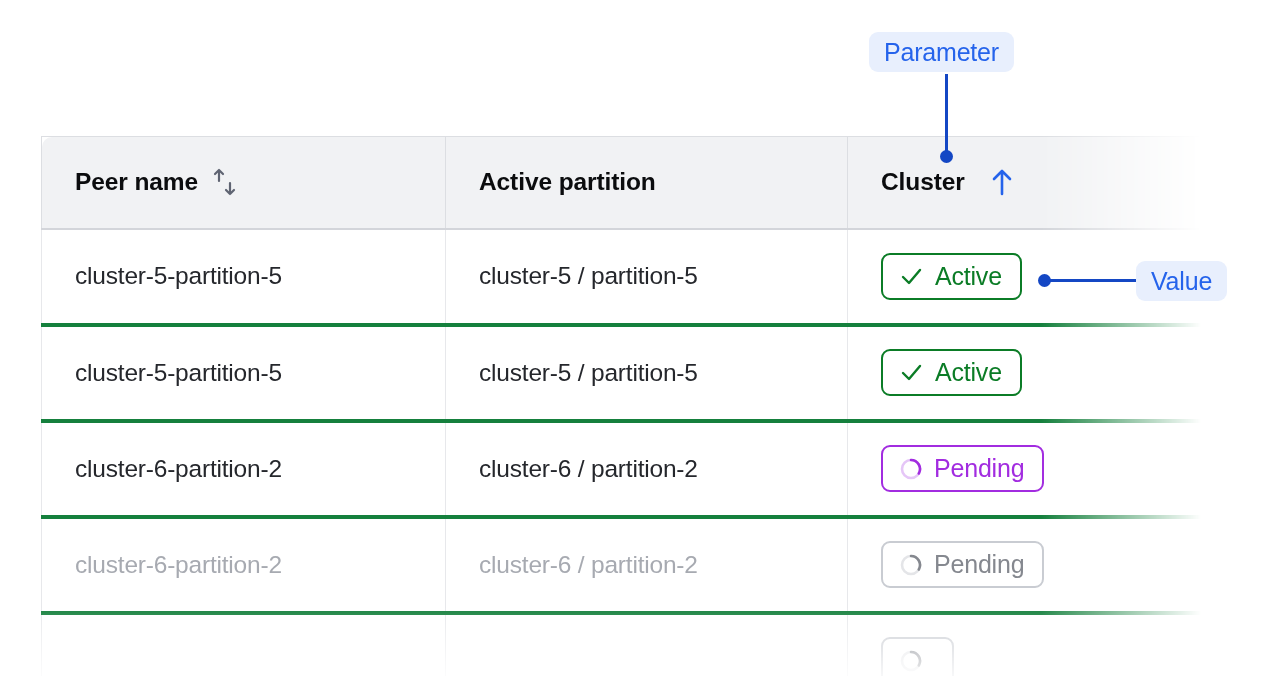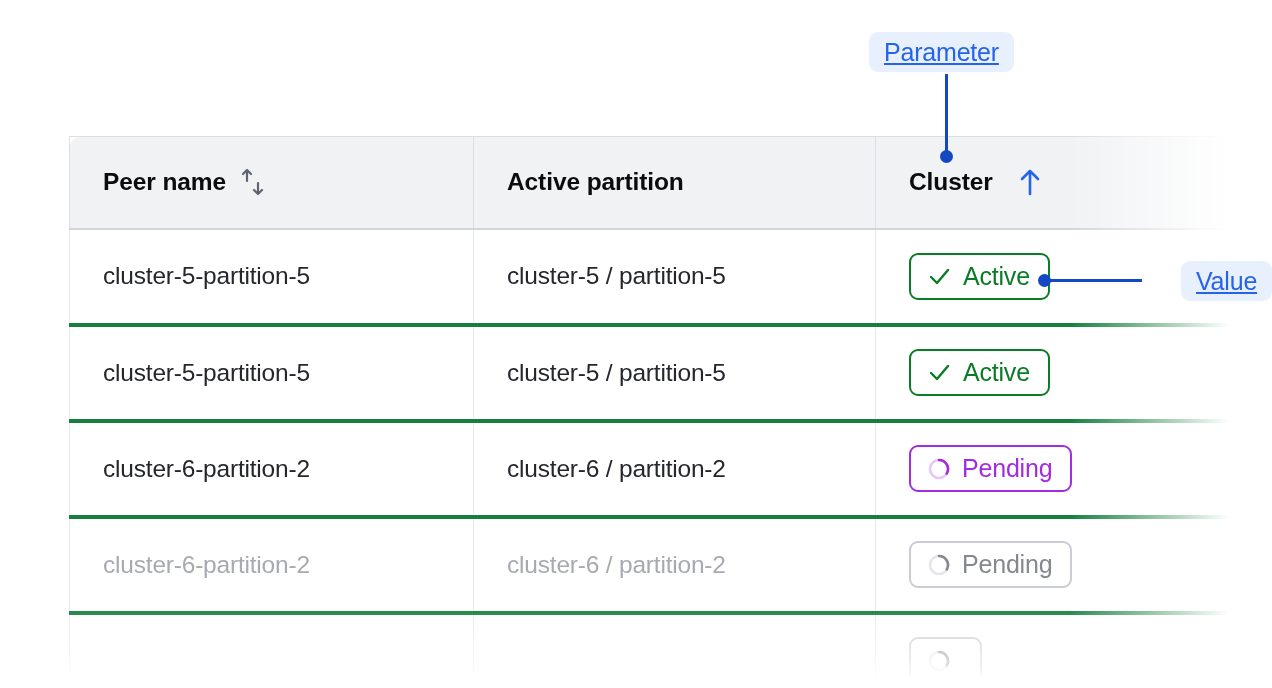--- a/index.html
+++ b/index.html
@@ -26,21 +26,20 @@
     height: 540px;
     overflow: hidden;
     -webkit-mask-image:
        linear-gradient(to right,  #000 0px, #000 1000px, rgba(0,0,0,0) 1160px),
        linear-gradient(to bottom, #000 0px, #000 470px,  rgba(0,0,0,0) 552px);
     -webkit-mask-composite: source-in;
     mask-image:
        linear-gradient(to right,  #000 0px, #000 1000px, rgba(0,0,0,0) 1160px),
        linear-gradient(to bottom, #000 0px, #000 470px,  rgba(0,0,0,0) 552px);
     mask-composite: intersect;
-    margin-left: 28px;
   }
   table.grid {
     border-collapse: collapse;
     width: 1160px;
     table-layout: fixed;
     background: #ffffff;
   }
   table.grid col.c1 { width: 404px; }
   table.grid col.c2 { width: 402px; }
   table.grid col.c3 { width: 354px; }
@@ -118,24 +117,23 @@
     justify-content: center;
     height: 40px;
     padding: 9px 15px;
     border-radius: 9px;
     background: #e8effd;
     color: #2563eb;
     font-size: 25px;
     font-weight: normal;
     letter-spacing: -0.2px;
     white-space: nowrap;
-    text-decoration: underline;
   }
   #callout-parameter { left: 869px; top: 32px; }
-  #callout-value     { left: 1136px; top: 261px; margin-left: 45px; }
+  #callout-value     { left: 1136px; top: 261px; }
 
   .anno-line-v {
     position: absolute;
     width: 3px;
     background: #1447c4;
   }
   .anno-line-h {
     position: absolute;
     height: 3px;
     background: #1447c4;

